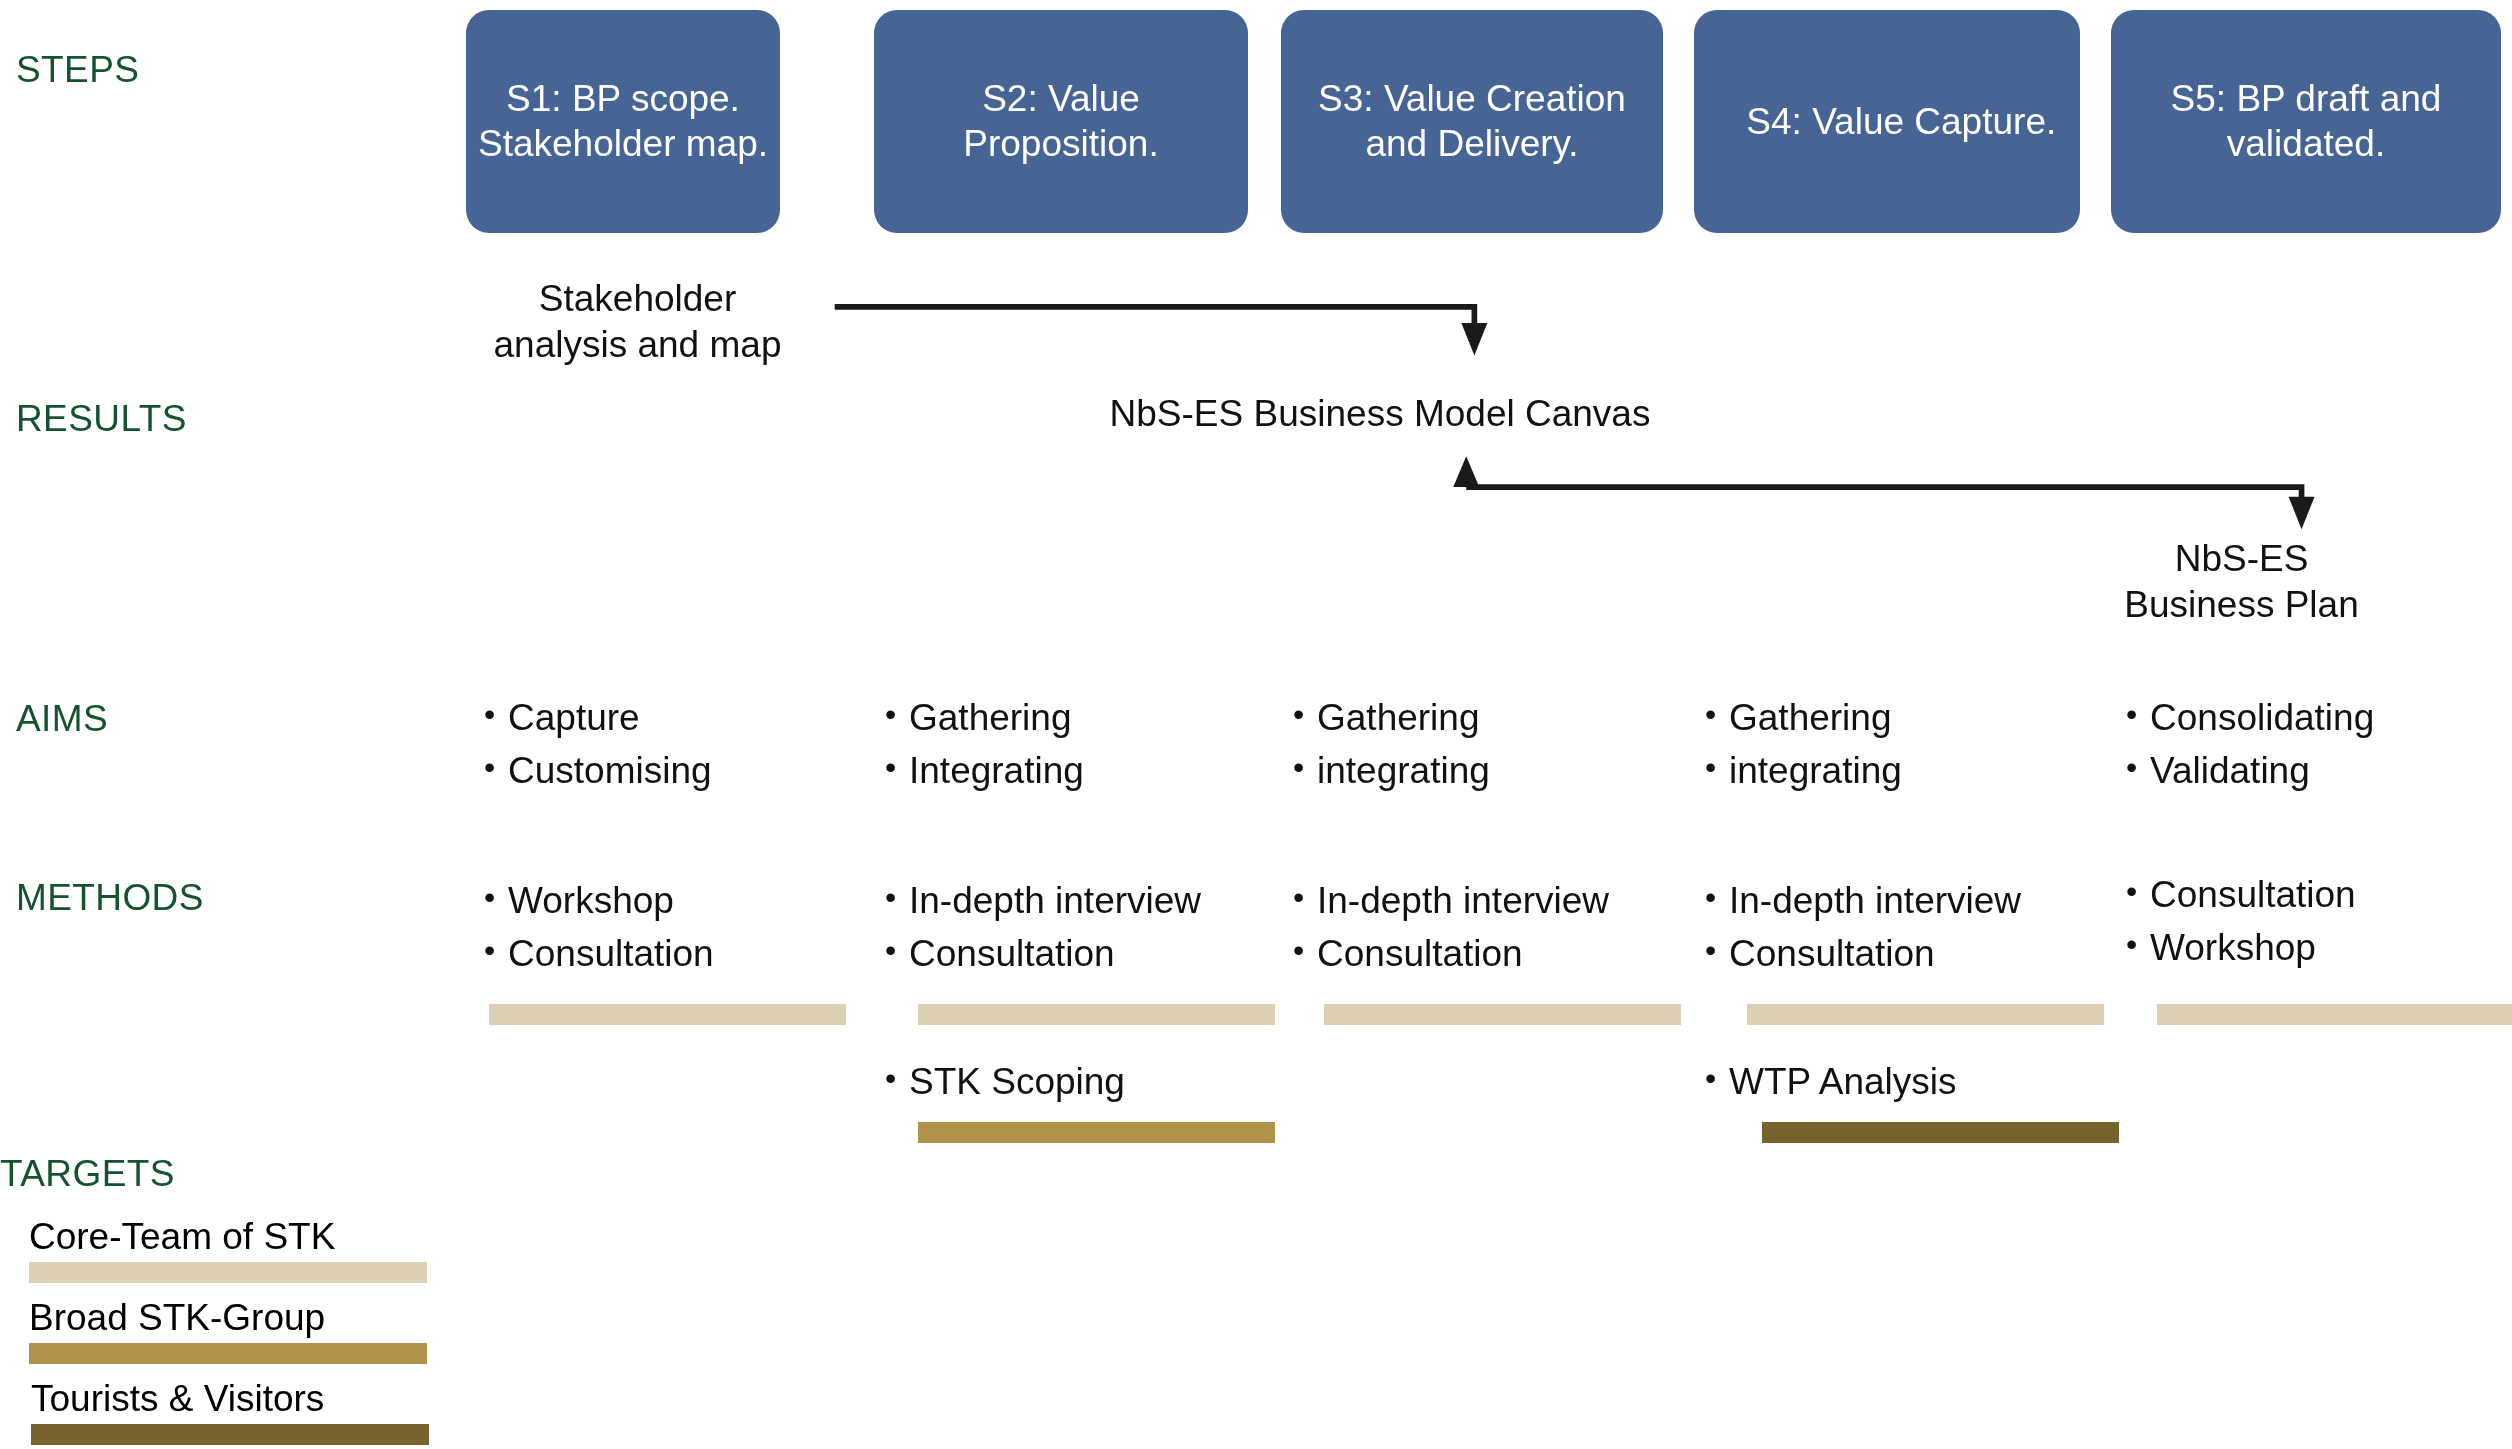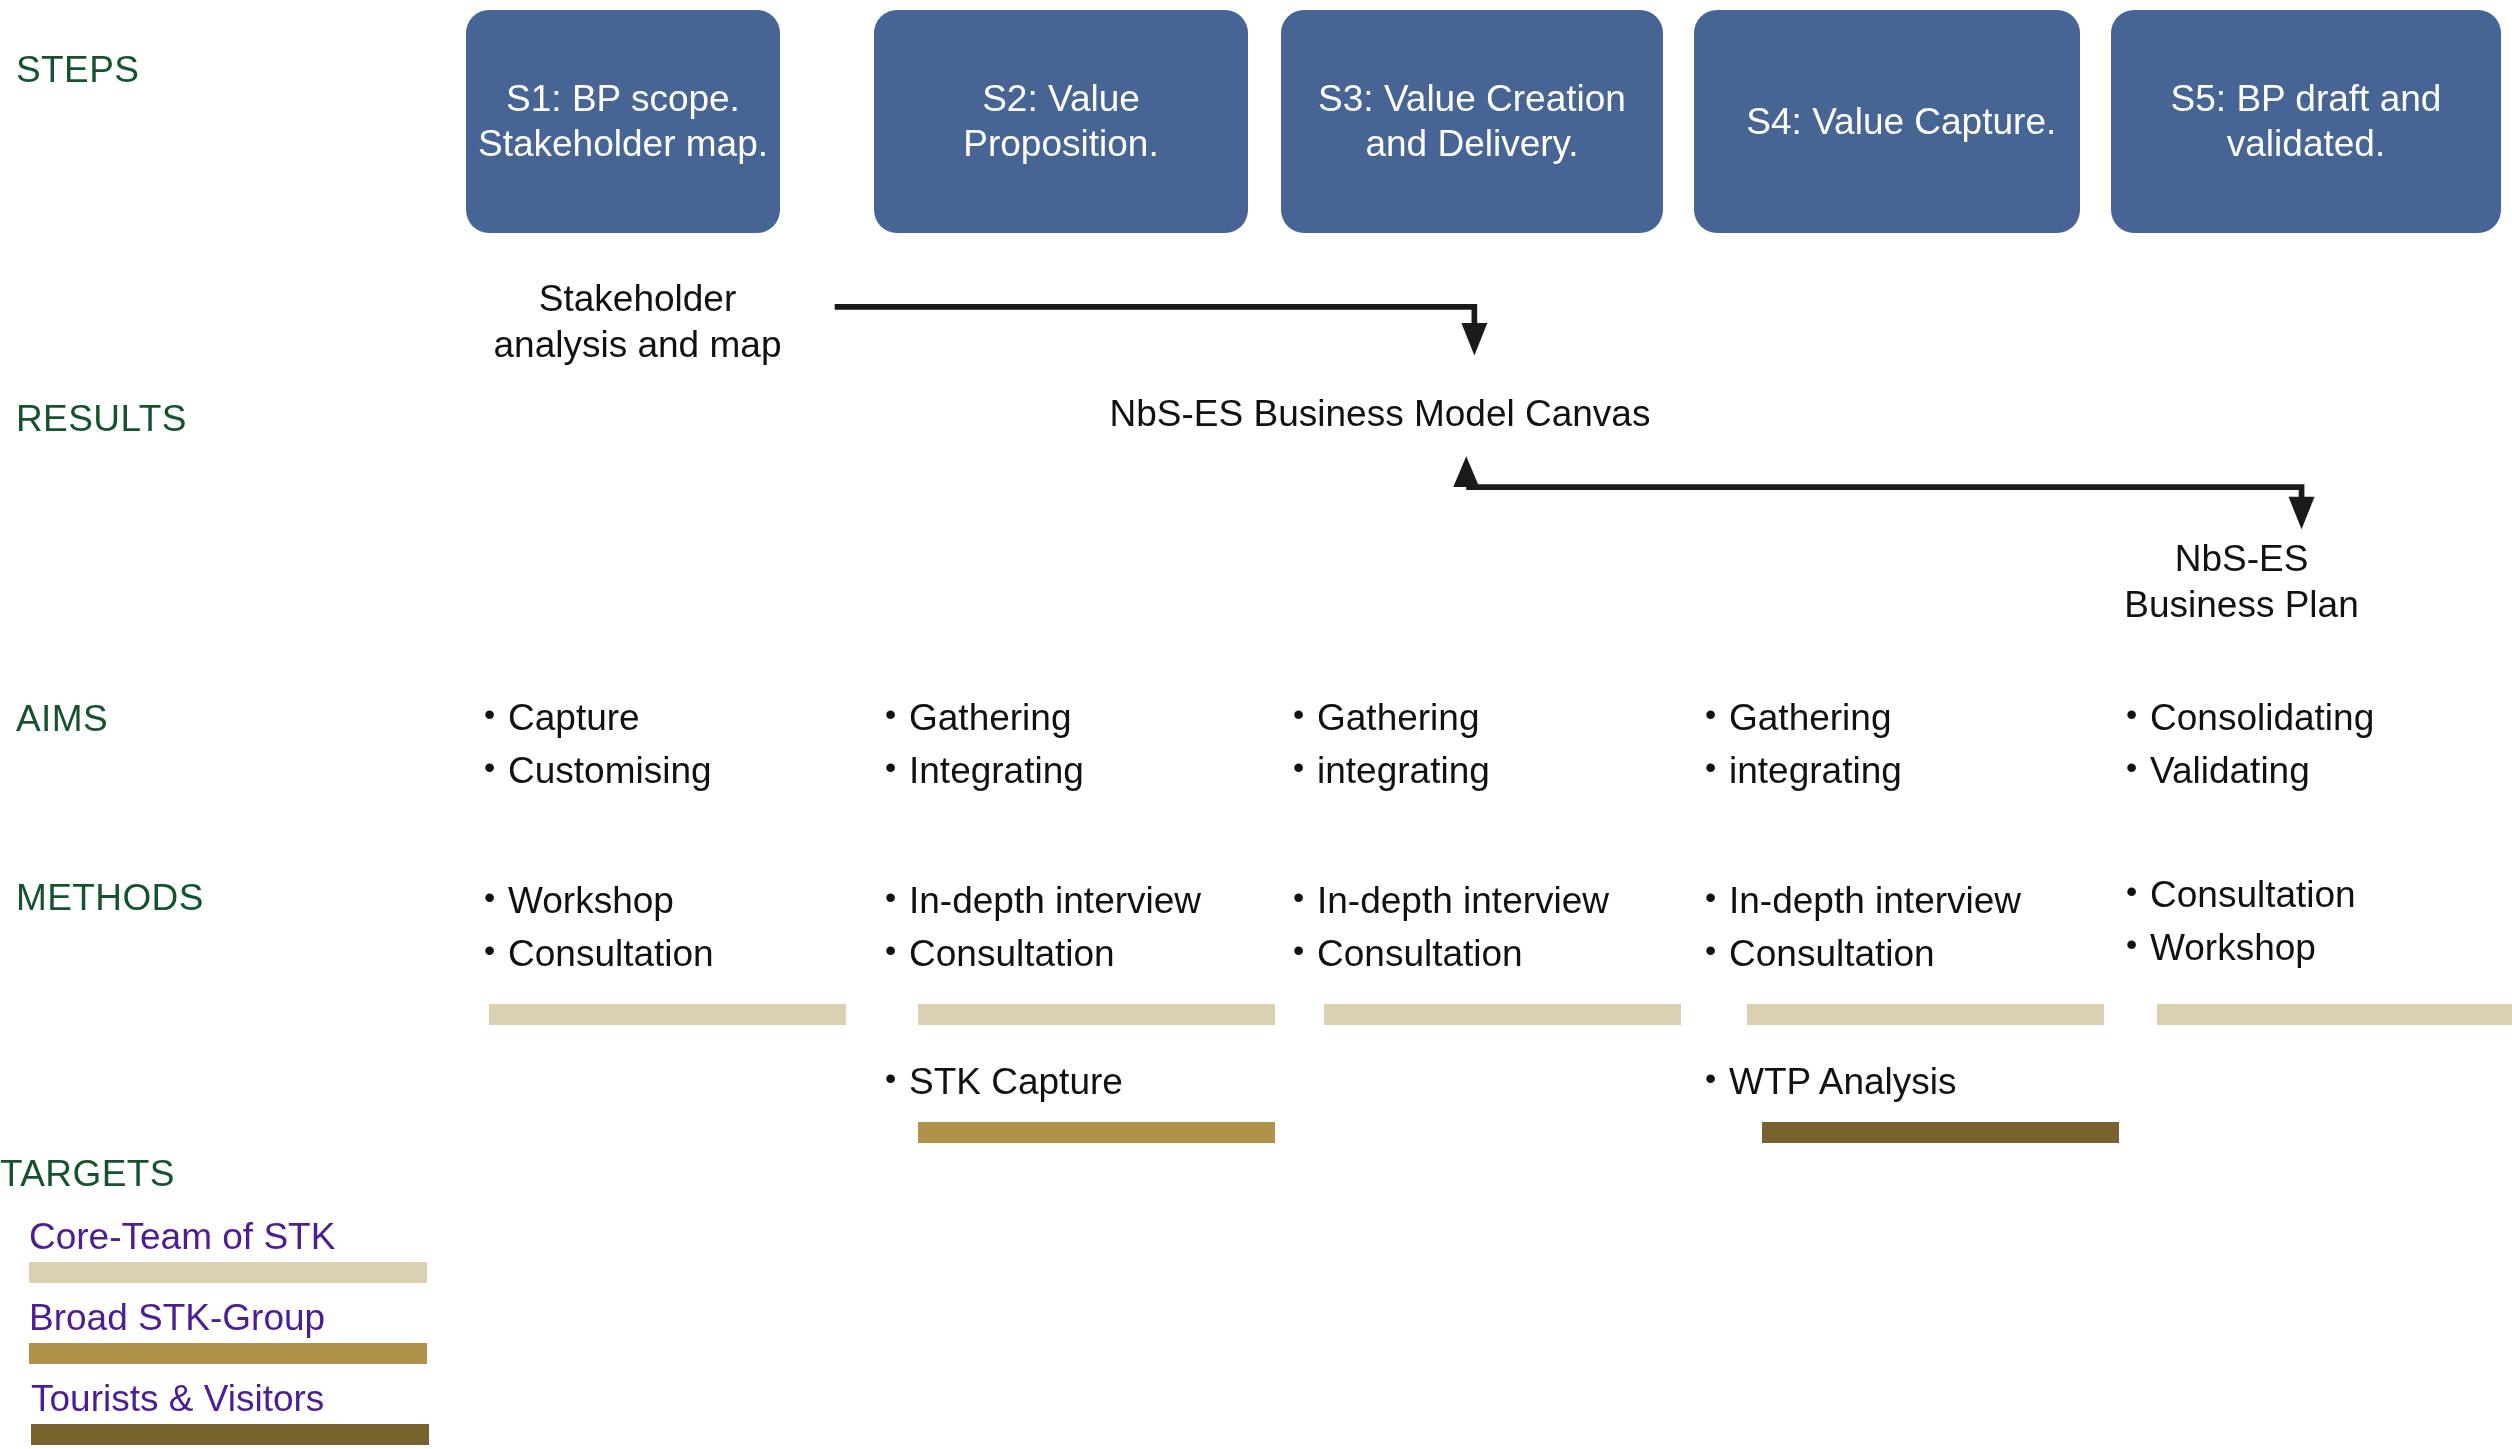--- a/index.html
+++ b/index.html
@@ -68,21 +68,21 @@
   }
 
   
   .bar{position:absolute;height:21px;}
 
   
   .legend-item{position:absolute;}
   .legend-item .legend-text{
     font-size:37px;
     line-height:1;
-    color:#4c1d95;
+    color:#000000;
     white-space:nowrap;
     display:block;
   }
   .legend-item .legend-bar{
     height:21px;
     margin-top:6.5px;
   }
 
   
   .arrow-layer{position:absolute;left:0;top:0;width:2512px;height:1449px;pointer-events:none;}
@@ -255,21 +255,21 @@
 
   <div class="bar" style="left:489px;top:1004px;width:357px;background:#DCD0B4;"></div>
   <div class="bar" style="left:918px;top:1004px;width:357px;background:#DCD0B4;"></div>
   <div class="bar" style="left:1324px;top:1004px;width:357px;background:#DCD0B4;"></div>
   <div class="bar" style="left:1747px;top:1004px;width:357px;background:#DCD0B4;"></div>
   <div class="bar" style="left:2157px;top:1004px;width:357px;background:#DCD0B4;"></div>
 
   <div class="bullets" style="left:885px;top:1056px;">
     <div class="bullet-row">
       <span class="dot">•</span>
-      <span>STK Capture</span>
+      <span>STK Scoping</span>
     </div>
   </div>
   <div class="bar" style="left:918px;top:1122px;width:357px;background:#B09248;"></div>
 
   <div class="bullets" style="left:1705px;top:1056px;">
     <div class="bullet-row">
       <span class="dot">•</span>
       <span>WTP Analysis</span>
     </div>
   </div>

